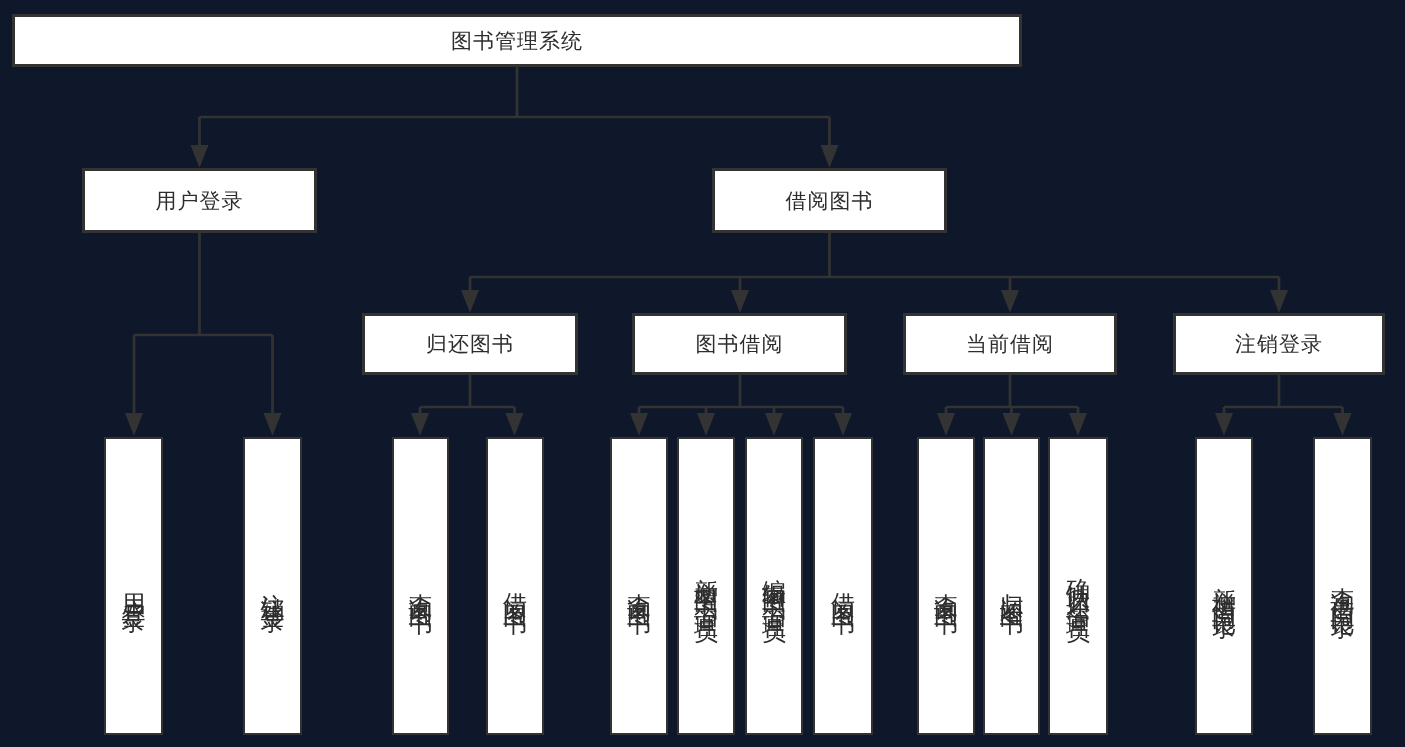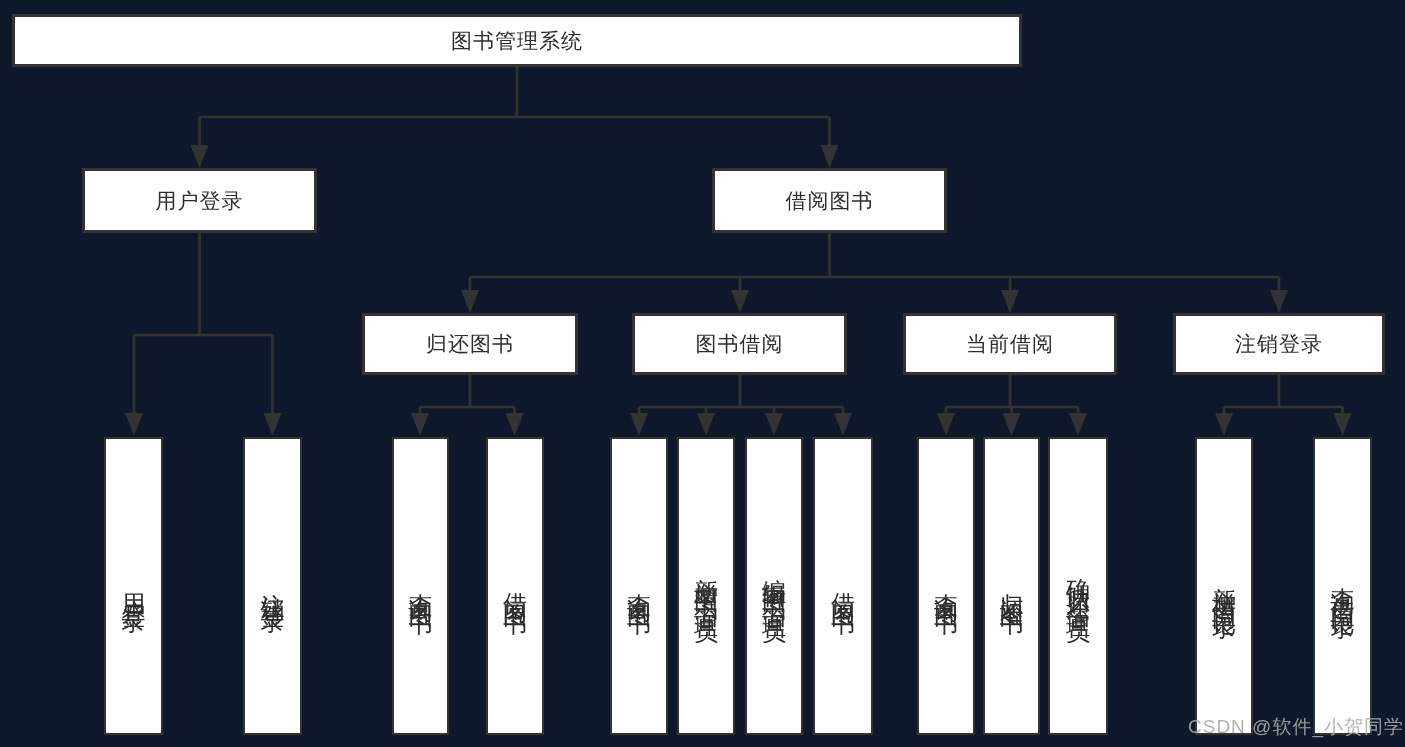--- a/index.html
+++ b/index.html
@@ -134,14 +134,13 @@
   <div class="node leaf n-g3c3">编辑图书（管理员）</div>
   <div class="node leaf n-g3c4">借阅图书</div>
 
   <div class="node leaf n-g4c1">查询图书</div>
   <div class="node leaf n-g4c2">归还图书</div>
   <div class="node leaf n-g4c3">确认归还（管理员）</div>
 
   <div class="node leaf n-g5c1">新增借阅记录</div>
   <div class="node leaf n-g5c2">查询借阅记录</div>
 
-  <div class="watermark">CSDN @软件_小贺同学</div>
 </div>
 
 </body></html>

